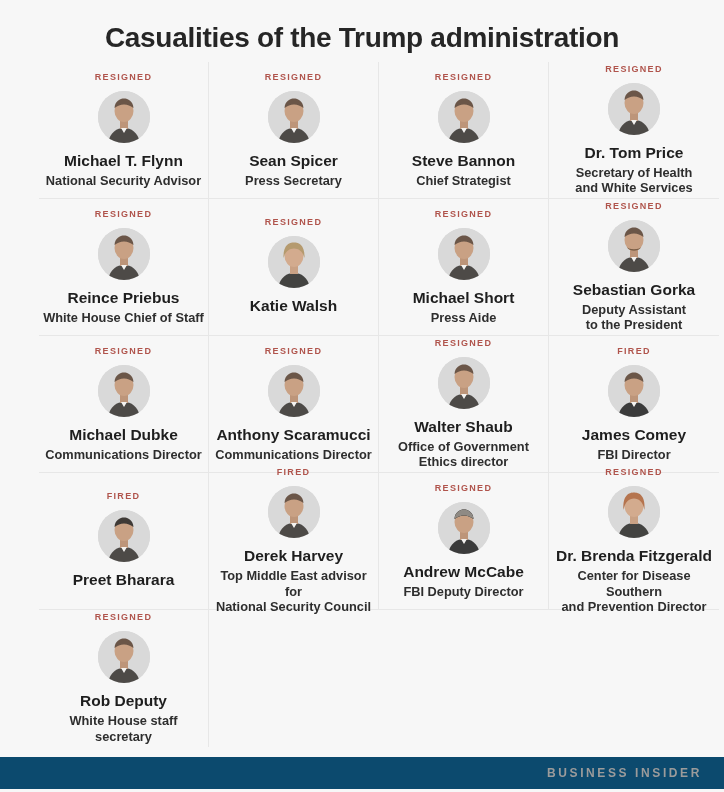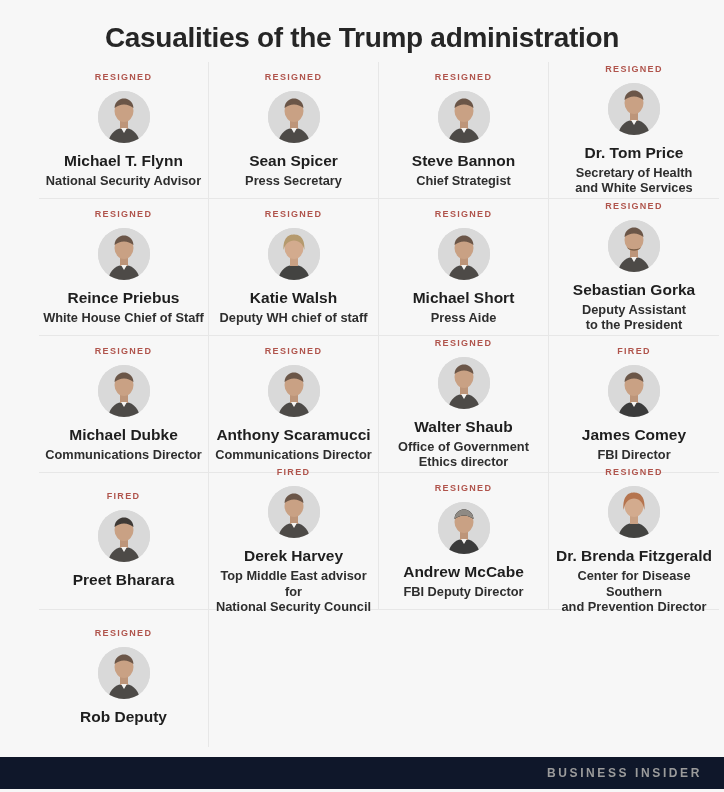--- a/index.html
+++ b/index.html
@@ -45,21 +45,21 @@
   .pname {
     font-size:15.5px; font-weight:bold; color:#1e1e1e;
     line-height:1.15; margin-bottom:3px;
   }
   .prole {
     font-size:12.8px; font-weight:bold; color:#2e2e2e;
     line-height:1.22; white-space:pre-line; max-width:166px;
   }
   .footer-bar {
     position:absolute; left:0; bottom:3px; width:724px; height:32px;
-    background:#0f172a; box-sizing:border-box;
+    background:#0c4a6e; box-sizing:border-box;
     display:flex; align-items:center; justify-content:flex-end;
     padding-right:22px;
   }
   .brand {
     font-size:12px; letter-spacing:2.6px; color:#9b9b9b; font-weight:bold;
   }
 </style>
 </head>
 <body>
 
@@ -141,21 +141,20 @@
   <div class="cell">
     <div class="status">RESIGNED</div>
     <div class="photo"><svg width="52" height="52" viewBox="0 0 52 52">
           <rect width="52" height="52" fill="#d9d9d9"></rect>
           <path d="M10 52 C12 41 19 37 26 37 C33 37 40 41 42 52 Z" fill="#434341"></path>
           <path d="M22 29 h8 v9 h-8 z" fill="#c9a184"></path>
           <ellipse cx="26" cy="20" rx="9.5" ry="11" fill="#d3ab8e"></ellipse>
           <path d="M15.5 22 C15 9 21 6.5 26 6.5 C31 6.5 37 9 36.5 22 C35 16 31 12.5 26 12.5 C21 12.5 17 16 15.5 22 Z" fill="#b59a6e"></path>
         </svg></div>
     <div class="pname">Katie Walsh</div>
-    <div class="prole">Deputy WH chief of staff</div>
   </div>
 
   <div class="cell">
     <div class="status">RESIGNED</div>
     <div class="photo"><svg width="52" height="52" viewBox="0 0 52 52">
           <rect width="52" height="52" fill="#d9d9d9"></rect>
           <path d="M10 52 C12 41 19 37 26 37 C33 37 40 41 42 52 Z" fill="#4d4a47"></path>
           <path d="M22 29 h8 v9 h-8 z" fill="#bd9579"></path>
           <path d="M23 37 l3 5 3-5 z" fill="#f4f2ef"></path>
           <ellipse cx="26" cy="20" rx="9.5" ry="11" fill="#c9a184"></ellipse>
@@ -299,19 +298,20 @@
     <div class="status">RESIGNED</div>
     <div class="photo"><svg width="52" height="52" viewBox="0 0 52 52">
           <rect width="52" height="52" fill="#d9d9d9"></rect>
           <path d="M10 52 C12 41 19 37 26 37 C33 37 40 41 42 52 Z" fill="#4d4a47"></path>
           <path d="M22 29 h8 v9 h-8 z" fill="#bd9579"></path>
           <path d="M23 37 l3 5 3-5 z" fill="#f4f2ef"></path>
           <ellipse cx="26" cy="20" rx="9.5" ry="11" fill="#c9a184"></ellipse>
           <path d="M16.5 17 C17 10 22 7.5 26 7.5 C30 7.5 35 10 35.5 17 C32 15 30 13.5 26 13.5 C22 13.5 20 15 16.5 17 Z" fill="#6b5648"></path>
         </svg></div>
     <div class="pname">Rob Deputy</div>
+    <div class="prole">White House staff secretary</div>
   </div>
 
 </div>
 
 <div class="footer-bar">
   <span class="brand">BUSINESS INSIDER</span>
 </div>
 
 </body></html>

